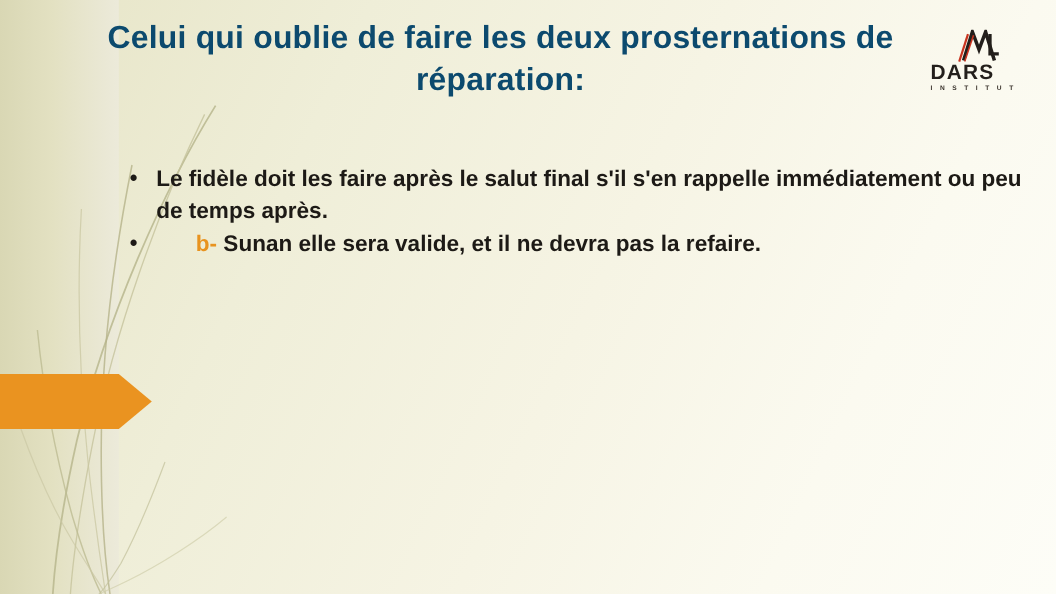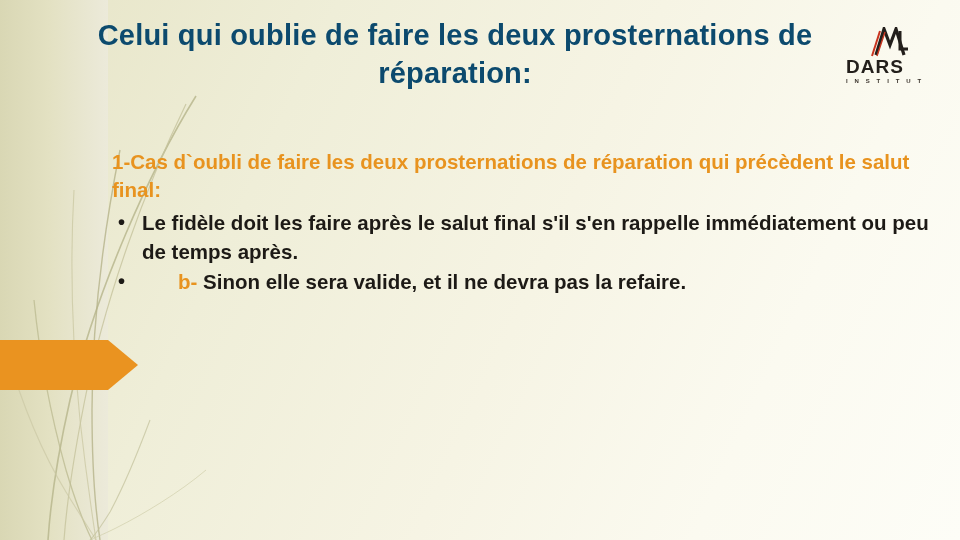--- a/index.html
+++ b/index.html
@@ -172,29 +172,28 @@
       <path d="M54 4 L54 22 L62 22" stroke="#231f1b" stroke-width="3" fill="none"></path>
     </svg>
   </div>
   <div class="logo-text">DARS</div>
   <div class="logo-sub">I N S T I T U T</div>
 </div>
 
 <div class="title">Celui qui oublie de faire les deux prosternations de réparation:</div>
 
 <div class="body-block">
-  <div class="heading-1">1-Cas d`oubli de faire les deux prosternations de réparation qui précèdent le salut final:</div>
   <ul class="bullets">
     <li>
       <span class="dot">•</span>
       <span>Le fidèle doit les faire après le salut final s'il s'en rappelle immédiatement ou peu de temps après.</span>
     </li>
     <li>
       <span class="dot">•</span>
       <ul class="sub-list">
         <li>
           <span class="sub-label">b-</span>
-          <span style="display:inline">Sinon elle sera valide, et il ne devra pas la refaire.</span>
+          <span style="display:inline">Sunan elle sera valide, et il ne devra pas la refaire.</span>
         </li>
       </ul>
     </li>
   </ul>
 </div>
 
 </body></html>

